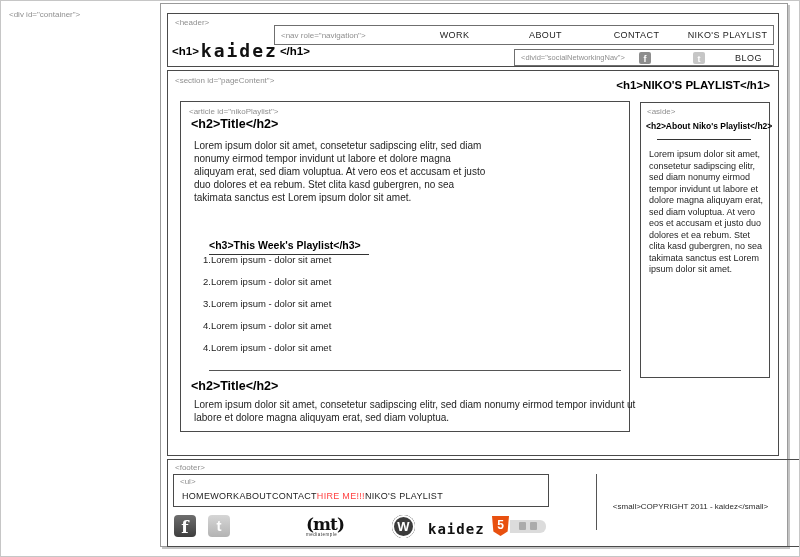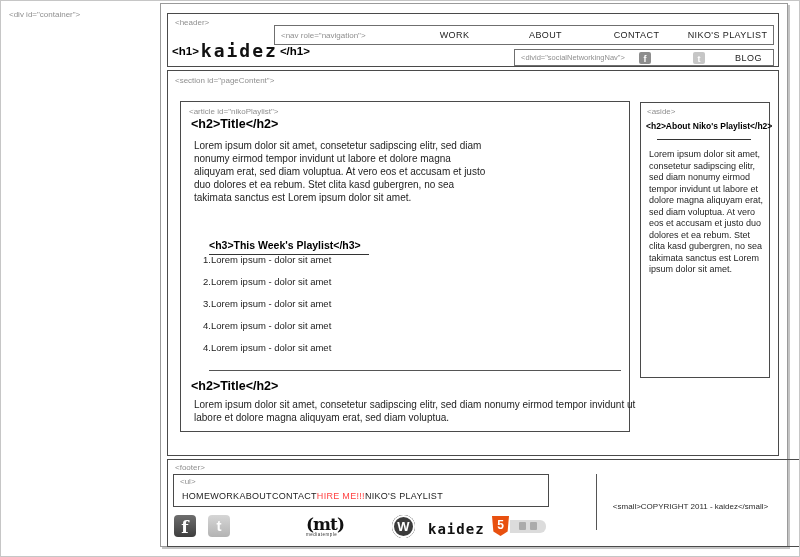--- a/index.html
+++ b/index.html
@@ -105,20 +105,21 @@
       <div class="social-box">
         <span class="tag-label">&lt;divid="socialNetworkingNav"&gt;</span>
         <span class="mini-badge mini-fb">f</span>
         <span class="mini-badge mini-tw">t</span>
         <span class="blog-link">BLOG</span>
       </div>
     </div>
 
     <div class="section-box">
       <span class="tag-label section-label">&lt;section id="pageContent"&gt;</span>
+      <div class="page-h1">&lt;h1&gt;NIKO'S PLAYLIST&lt;/h1&gt;</div>
 
       <div class="article-box">
         <span class="tag-label article-label">&lt;article id="nikoPlaylist"&gt;</span>
         <div class="h2-first">&lt;h2&gt;Title&lt;/h2&gt;</div>
         <div class="p1">Lorem ipsum dolor sit amet, consetetur sadipscing elitr, sed diam nonumy eirmod tempor invidunt ut labore et dolore magna aliquyam erat, sed diam voluptua. At vero eos et accusam et justo duo dolores et ea rebum. Stet clita kasd gubergren, no sea takimata sanctus est Lorem ipsum dolor sit amet.</div>
         <div class="h3-heading">&lt;h3&gt;This Week's Playlist&lt;/h3&gt;</div>
         <div class="playlist-item" style="top:152px">1.Lorem ipsum - dolor sit amet</div>
         <div class="playlist-item" style="top:174px">2.Lorem ipsum - dolor sit amet</div>
         <div class="playlist-item" style="top:196px">3.Lorem ipsum - dolor sit amet</div>
         <div class="playlist-item" style="top:218px">4.Lorem ipsum - dolor sit amet</div>

